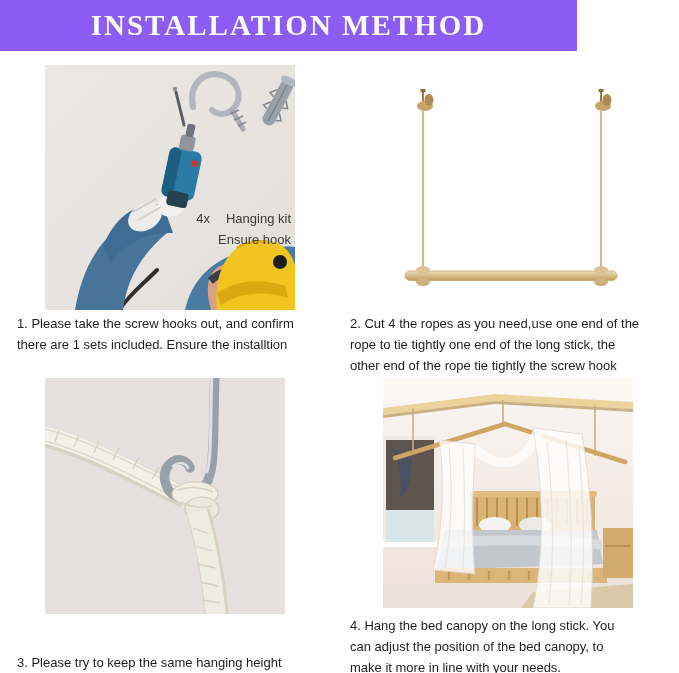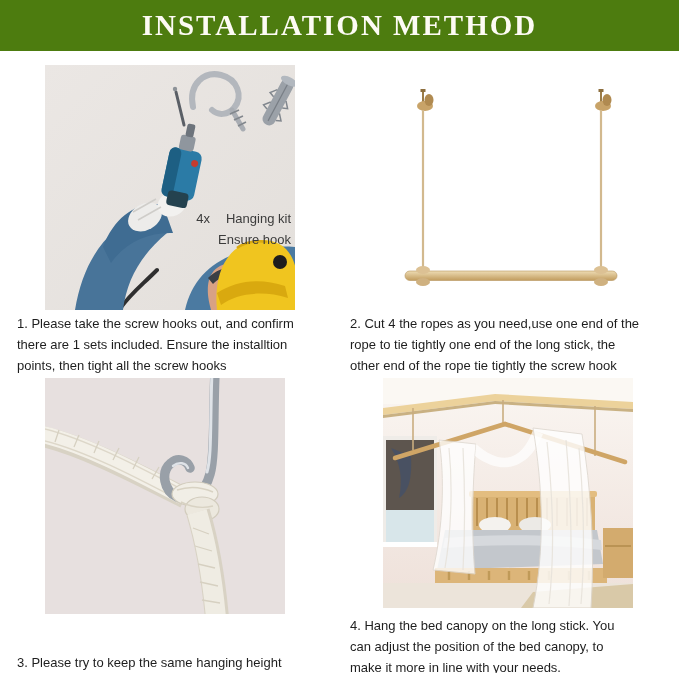--- a/index.html
+++ b/index.html
@@ -1,18 +1,18 @@
 <!DOCTYPE html>
 <html><head>
 <meta charset="utf-8">
 <style>
   html,body{margin:0;padding:0;background:#ffffff;}
   .screen{position:relative;width:679px;height:673px;background:#ffffff;overflow:hidden;
           font-family:"Liberation Sans",sans-serif;}
-  .banner{position:absolute;left:0;top:0;width:679px;height:51px;background:#4d7c0f;
+  .banner{position:absolute;left:0;top:0;width:577px;height:51px;background:#8b5cf6;
           display:flex;align-items:center;justify-content:center;}
   .banner h1{margin:0;font-family:"Liberation Serif",serif;font-weight:700;font-size:29px;
              letter-spacing:2px;color:#fdfbf4;}
   .panel{position:absolute;overflow:hidden;}
   .panel svg{display:block;}
   #panel1{left:45px;top:65px;width:250px;height:245px;background:#e8e4e1;}
   #panel2{left:385px;top:65px;width:250px;height:245px;background:#ffffff;}
   #panel3{left:45px;top:378px;width:240px;height:236px;background:#e7e0df;}
   #panel4{left:383px;top:378px;width:250px;height:230px;background:#f5efe9;}
   .caption{position:absolute;color:#1e1e1e;font-size:13px;line-height:21px;}
@@ -214,21 +214,20 @@
         <path d="M93,66 C118,88 138,84 150,52 L160,56 C146,92 118,98 92,78 Z" fill="#ffffff" opacity="0.7"></path>
         <path d="M150,50 C160,110 162,170 150,230 L208,230 C212,170 208,110 199,56 Z" fill="#ffffff" opacity="0.82" stroke="#ddd7cf" stroke-width="1"></path>
         <path d="M164,64 C170,120 172,175 166,226 M183,62 C188,120 190,175 186,228 M196,70 C201,125 202,178 198,226" stroke="#e7e2da" stroke-width="1.2" fill="none" opacity="0.9"></path>
       </g>
     </svg>
   </div>
 
   <div class="caption" id="cap1">
     <span>1. Please take the screw hooks out, and confirm</span>
     <span>there are 1 sets included. Ensure the installtion</span>
-    <span>points, then tight all the screw hooks</span>
   </div>
   <div class="caption" id="cap2">
     <span>2. Cut 4 the ropes as you need,use one end of the</span>
     <span>rope to tie tightly one end of the long stick, the</span>
     <span>other end of the rope tie tightly the screw hook</span>
   </div>
   <div class="caption" id="cap3">
     <span>3. Please try to keep the same hanging height</span>
     <span>of the long stick</span>
   </div>

